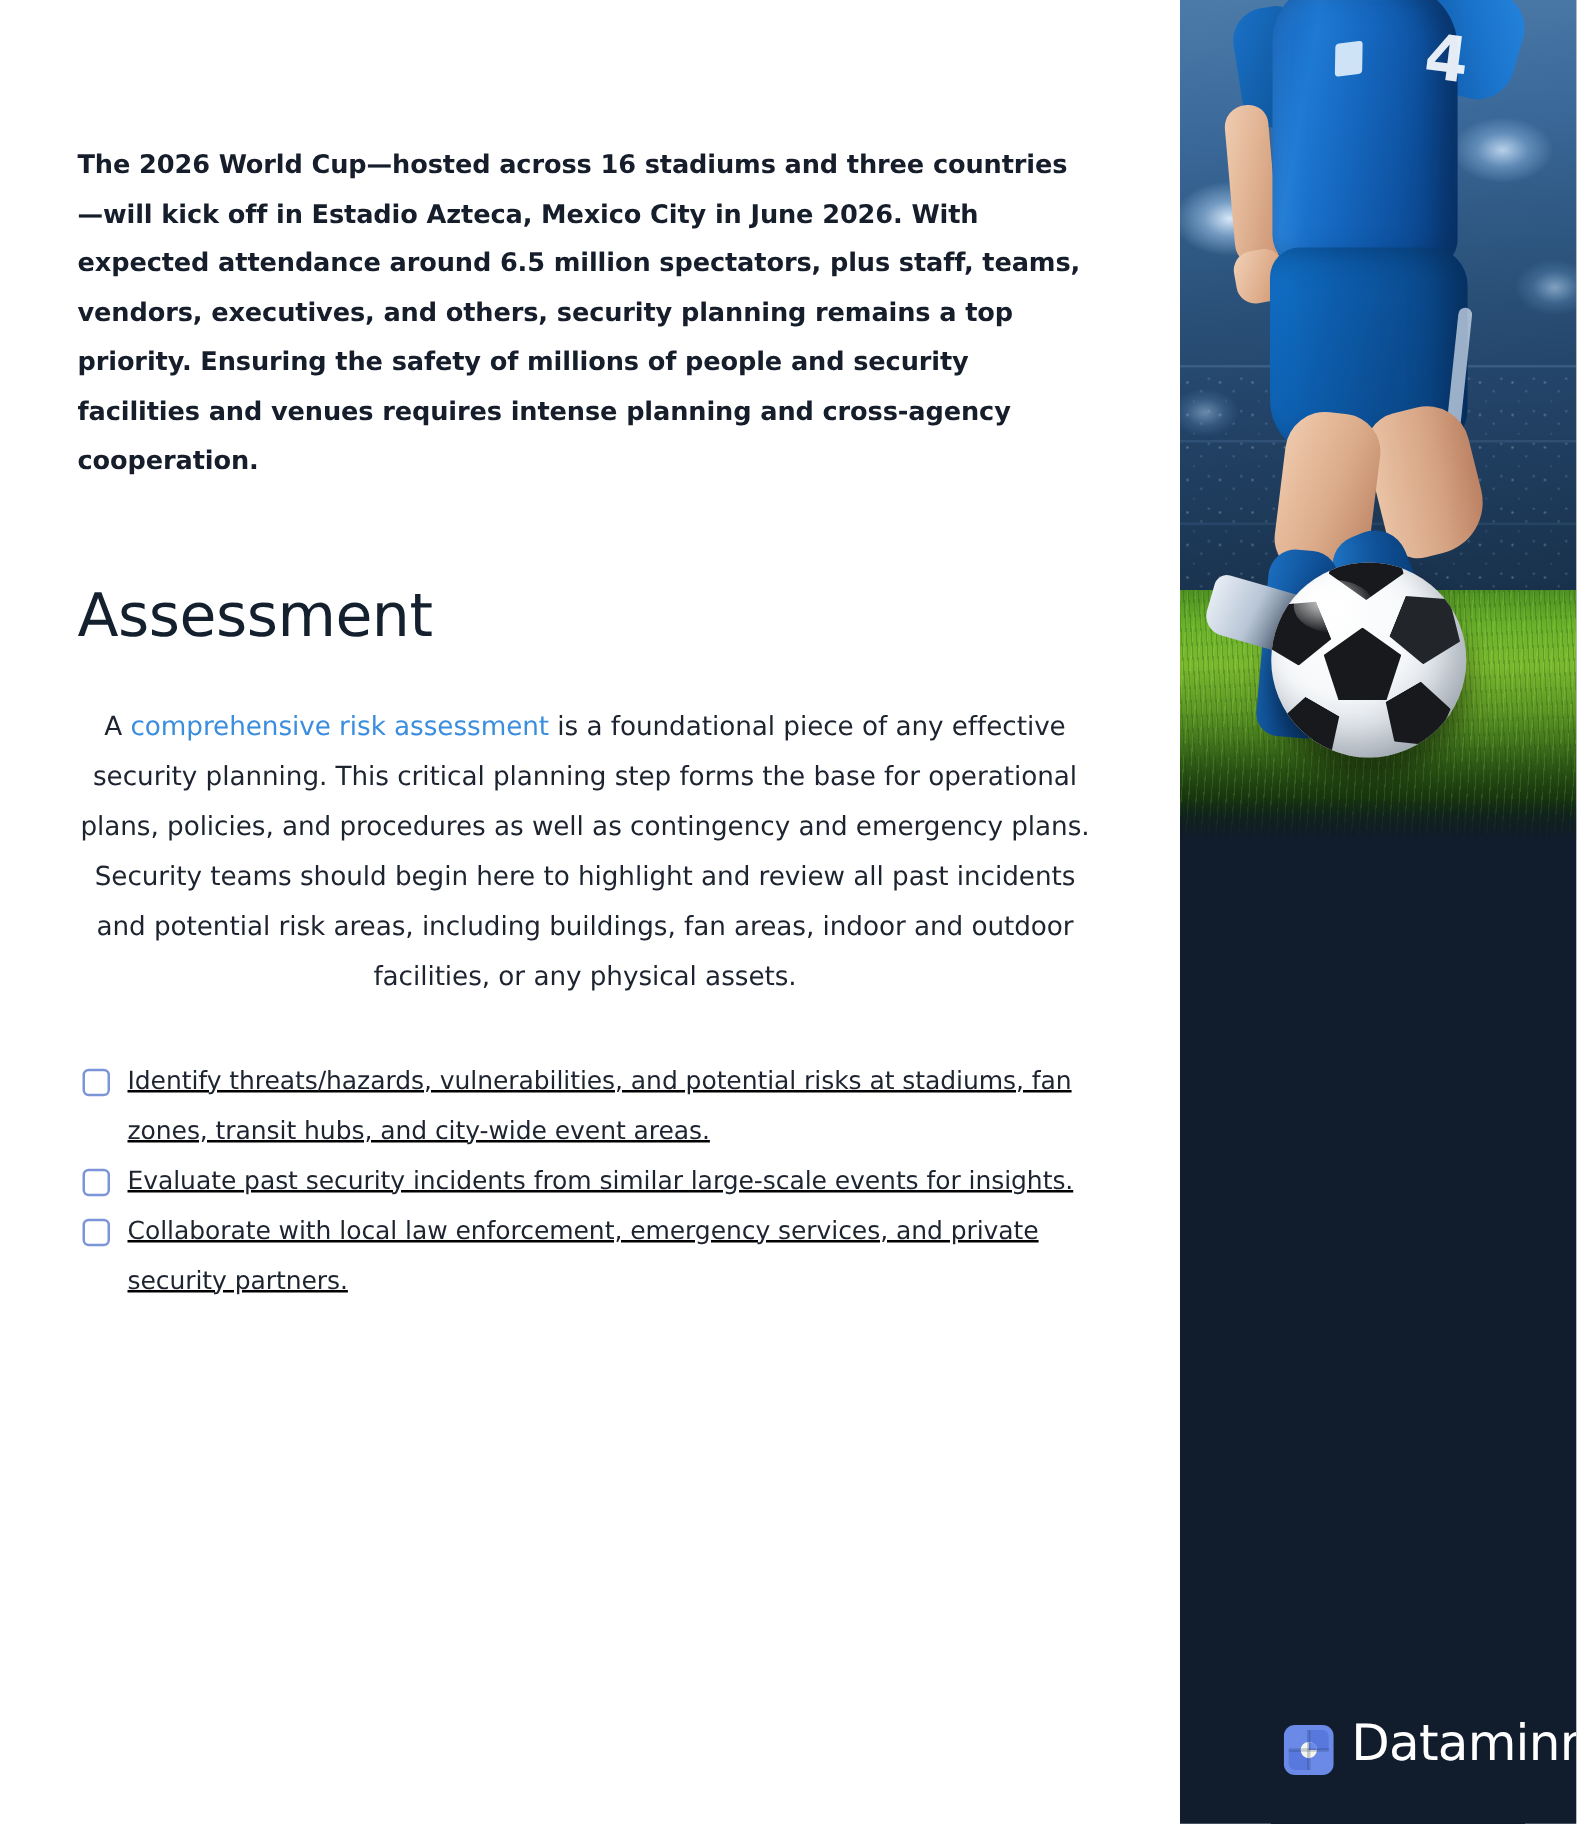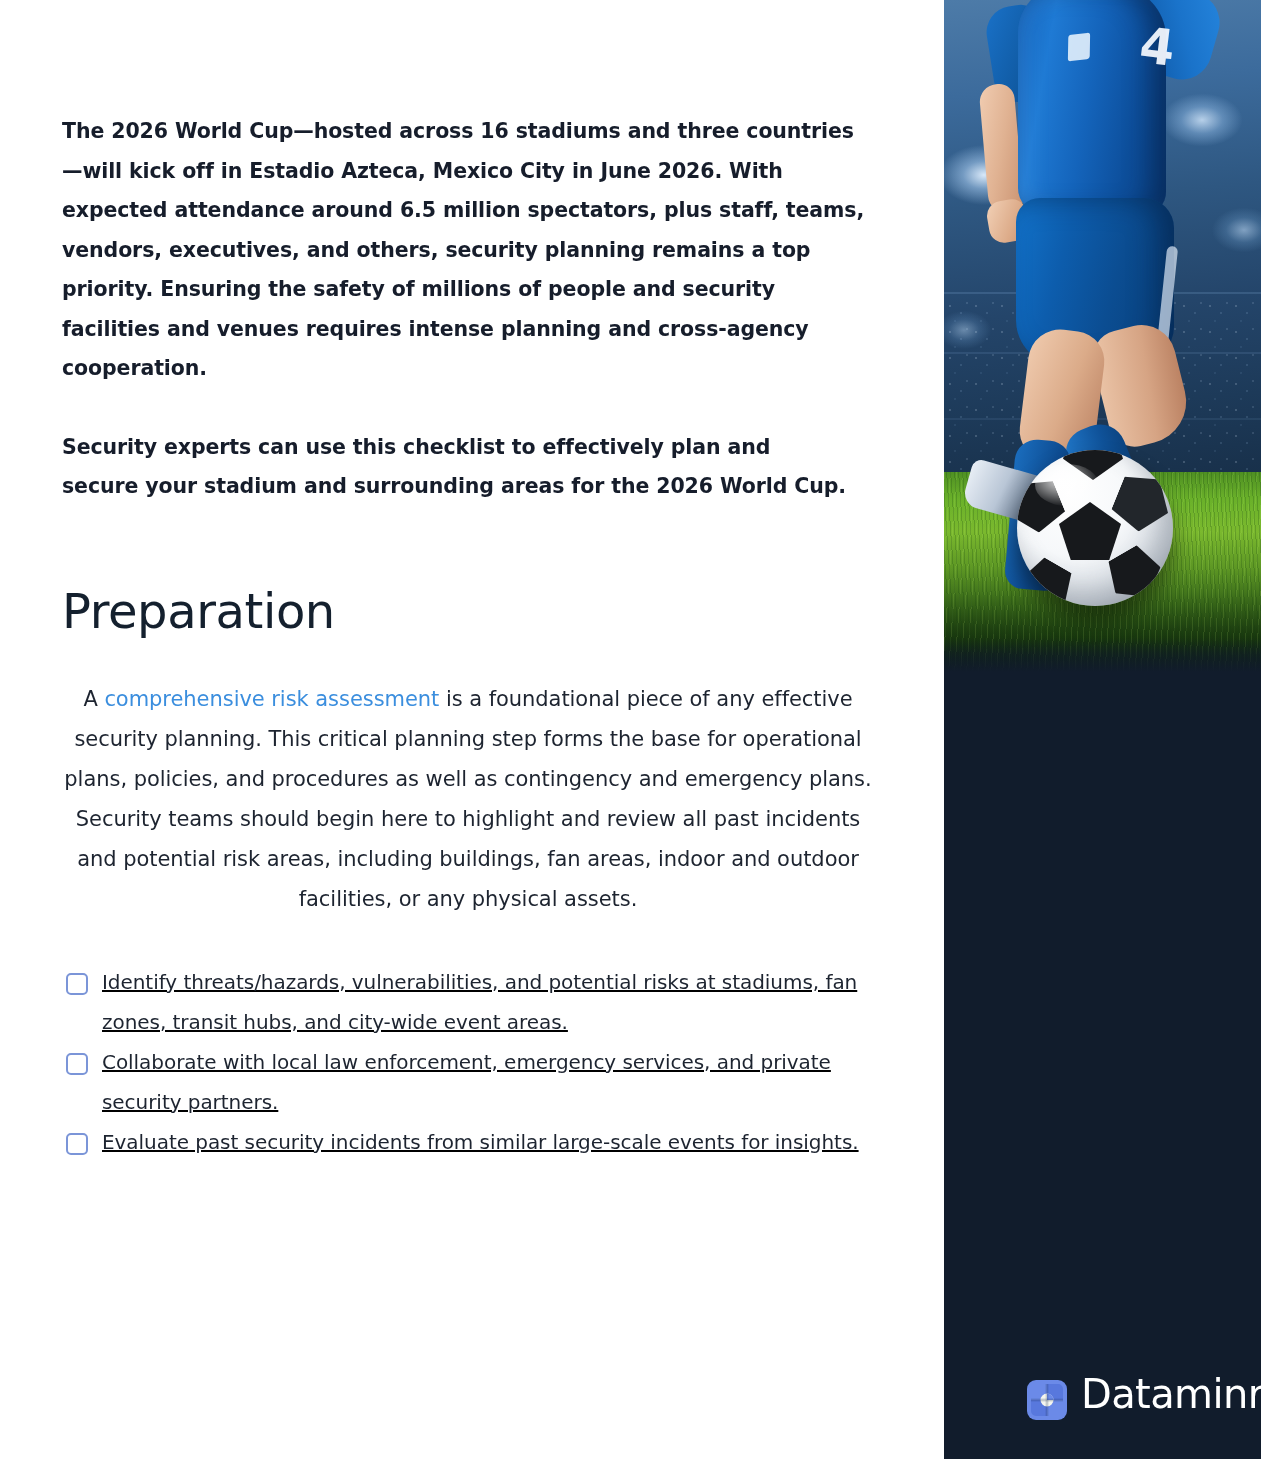--- a/index.html
+++ b/index.html
@@ -396,39 +396,38 @@
 </style>
 </head>
 <body>
 
 <div class="page">
 
   <div class="content-col">
 
     <p class="intro-para">The 2026 World Cup—hosted across 16 stadiums and three countries—will kick off in Estadio Azteca, Mexico City in June 2026. With expected attendance around 6.5 million spectators, plus staff, teams, vendors, executives, and others, security planning remains a top priority. Ensuring the safety of millions of people and security facilities and venues requires intense planning and cross-agency cooperation.</p>
 
-    <p class="intro-para second">Security experts can use this checklist to effectively plan and secure your stadium and surrounding areas for the 2026 World Cup.</p>
-
-    <h1 class="section-title">Preparation</h1>
+
+    <h1 class="section-title">Assessment</h1>
 
 
     <p class="body-para"><span>A </span><a class="inline-link" href="#">comprehensive risk assessment</a><span> is a foundational piece of any effective security planning. This critical planning step forms the base for operational plans, policies, and procedures as well as contingency and emergency plans. Security teams should begin here to highlight and review all past incidents and potential risk areas, including buildings, fan areas, indoor and outdoor facilities, or any physical assets.</span></p>
 
     <ul class="checklist">
       <li class="check-item">
         <span class="check-box"></span>
         <span class="check-text">Identify threats/hazards, vulnerabilities, and potential risks at stadiums, fan zones, transit hubs, and city-wide event areas.</span>
       </li>
       <li class="check-item">
         <span class="check-box"></span>
-        <span class="check-text">Collaborate with local law enforcement, emergency services, and private security partners.</span>
+        <span class="check-text">Evaluate past security incidents from similar large-scale events for insights.</span>
       </li>
       <li class="check-item">
         <span class="check-box"></span>
-        <span class="check-text">Evaluate past security incidents from similar large-scale events for insights.</span>
+        <span class="check-text">Collaborate with local law enforcement, emergency services, and private security partners.</span>
       </li>
     </ul>
 
   </div>
 
   <div class="right-col">
 
     <div class="dark-panel"></div>
 
     <div class="photo">

